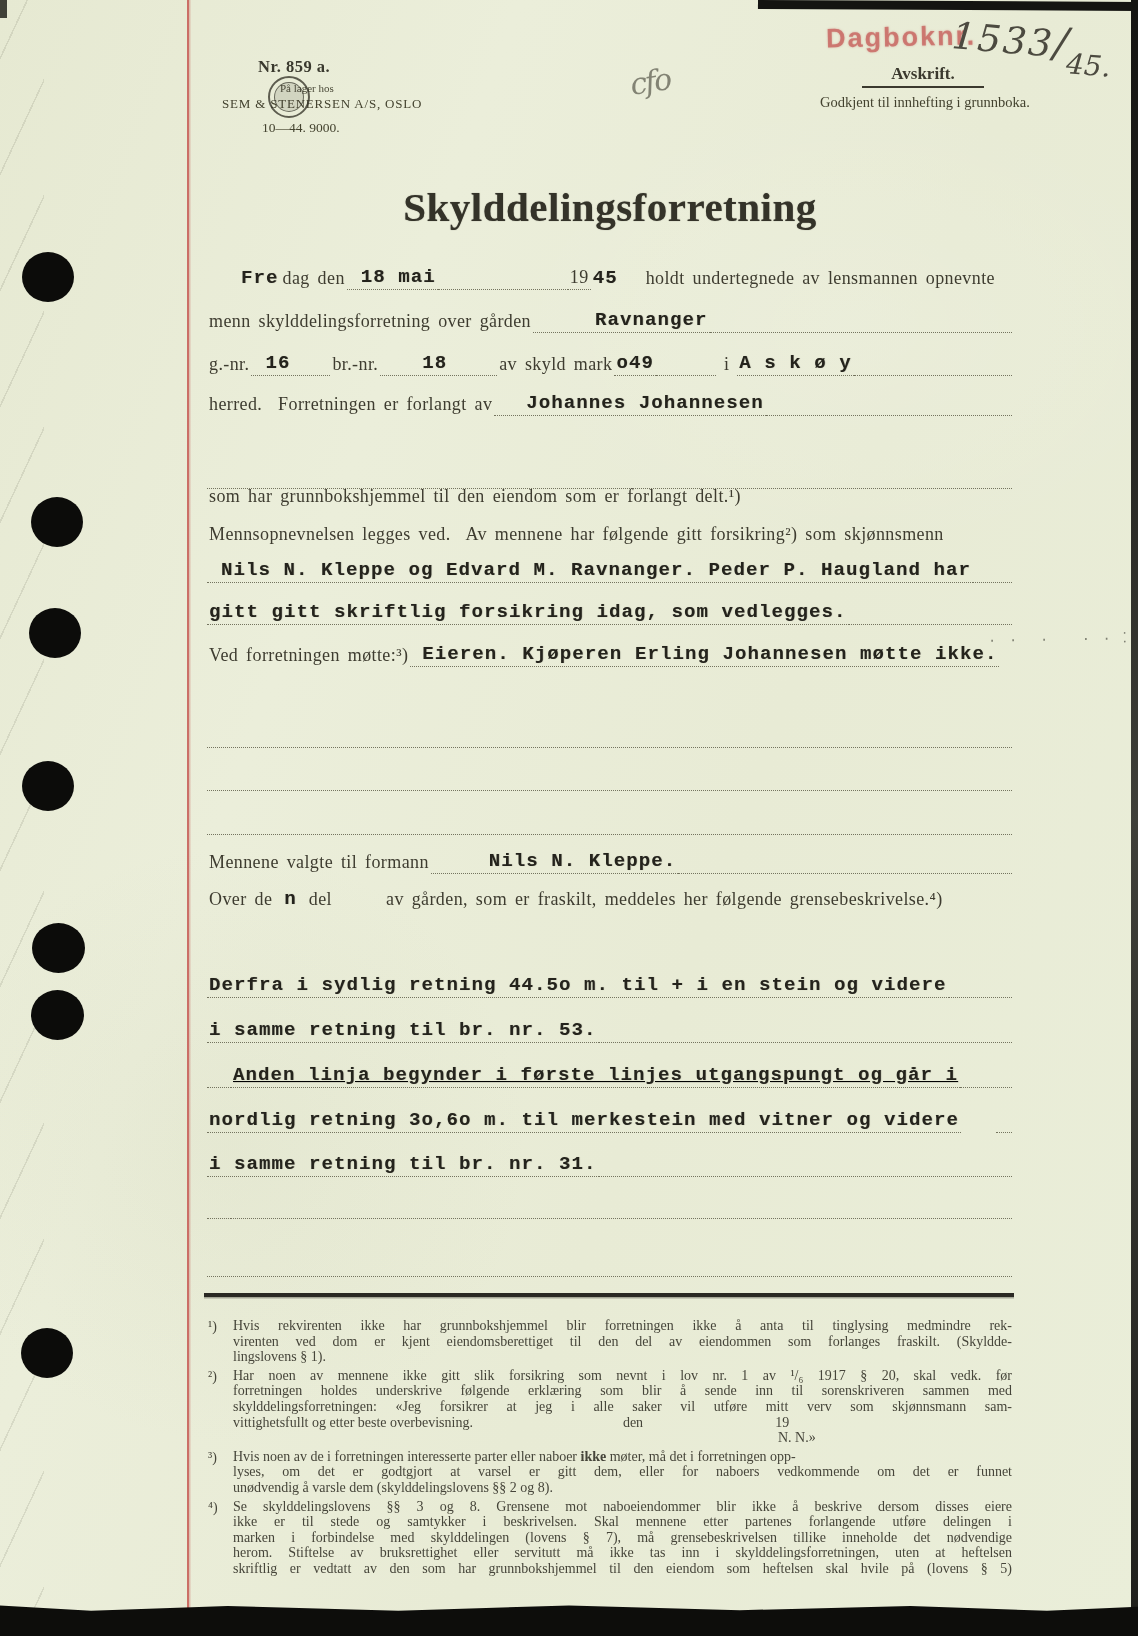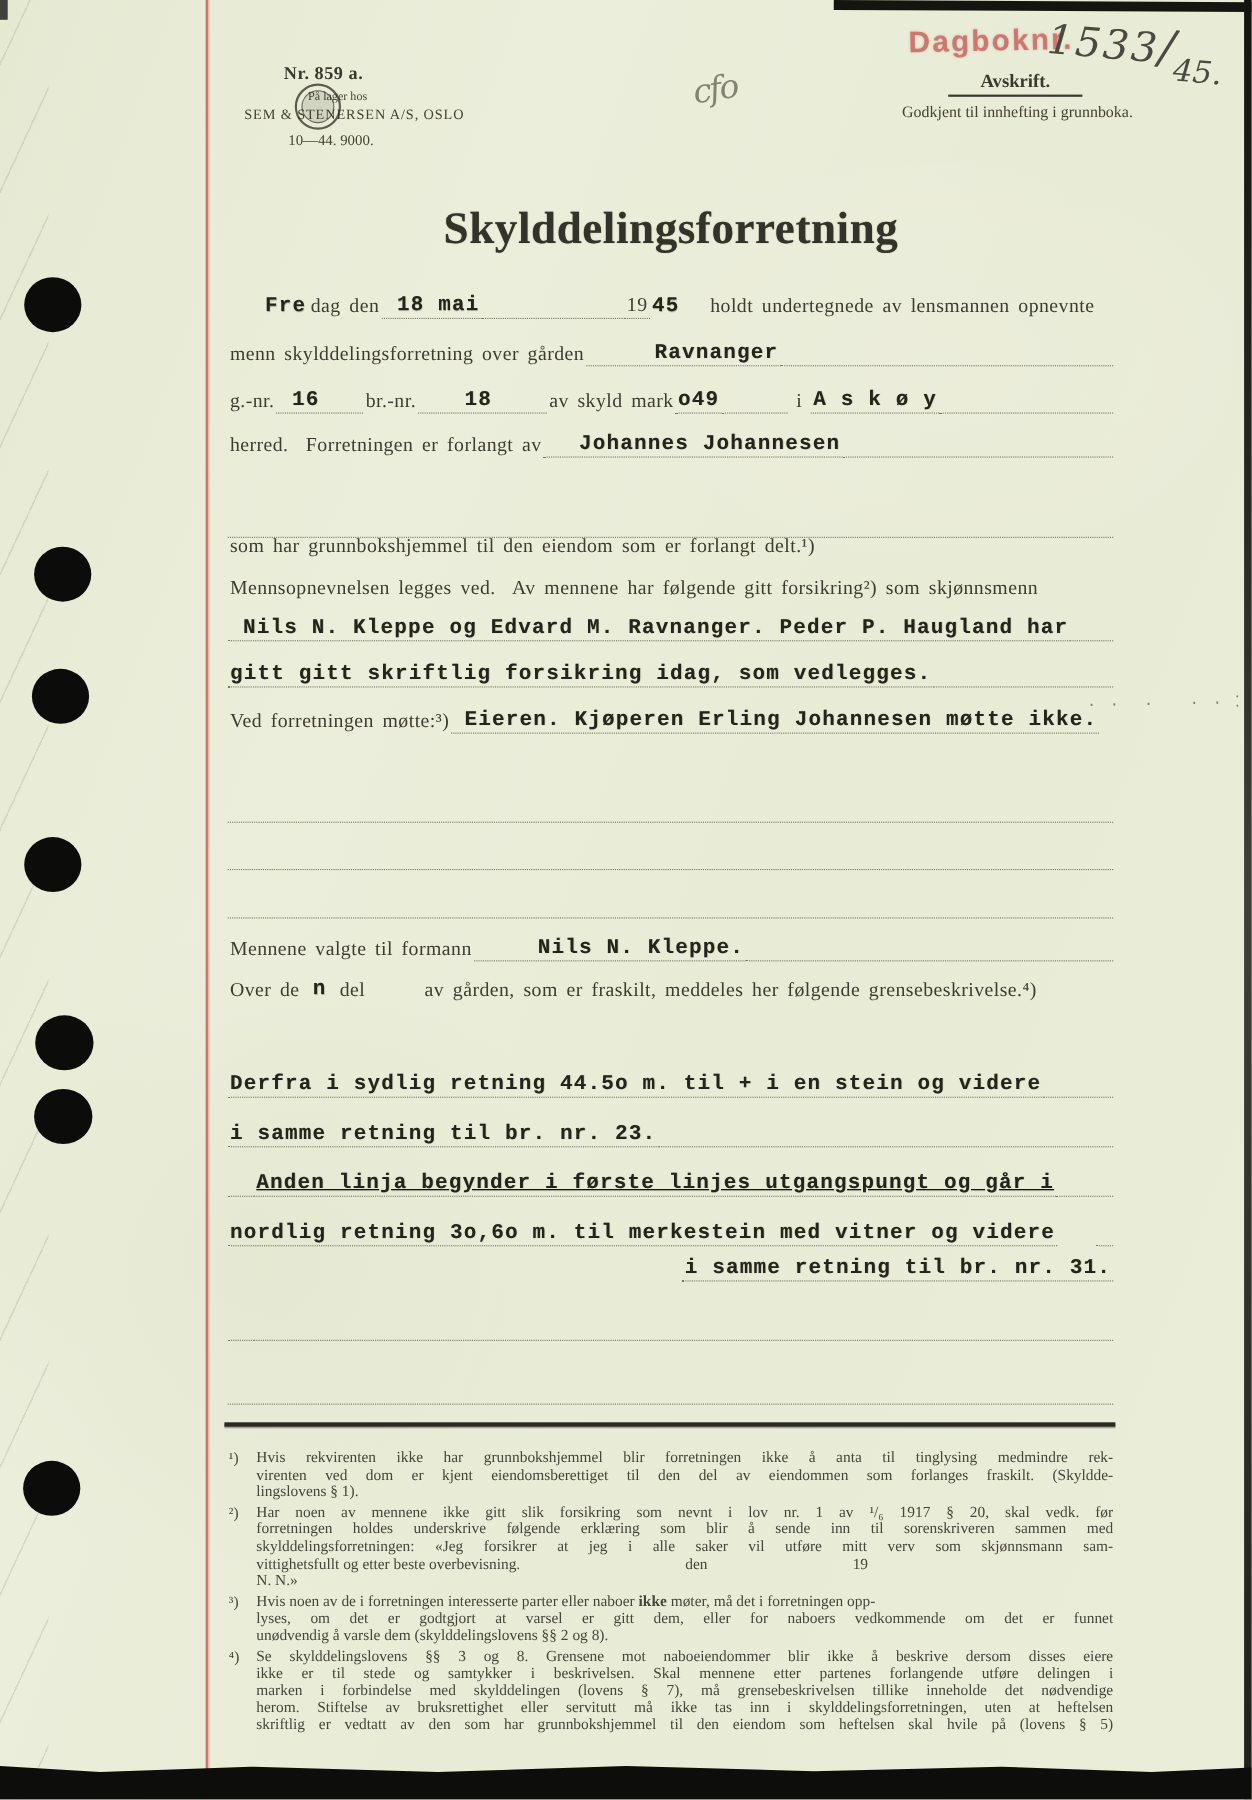--- a/index.html
+++ b/index.html
@@ -73,21 +73,21 @@
 
   .footnotes { position:absolute; top:1318px; left:206px; width:806px;
     font-size:14px; line-height:15.6px; color:#46453a; }
   .fn { position:relative; padding-left:27px; margin-bottom:3px; }
   .fn-marker { position:absolute; left:2px; top:1px; }
   .fn-line.j { text-align:justify; text-align-last:justify; }
   .fn-bold { font-weight:bold; }
   .fn2-oath { display:flex; }
   .fn2-oath .den { margin-left:150px; }
   .fn2-oath .yr { margin-left:132px; }
-  .fn2-nn { }
+  .fn2-nn { margin-left:545px; }
 </style>
 </head>
 <body>
 
 <div class="sheet">
 
   <div class="hatch"></div>
   <div class="redline"></div>
   <div class="corner-tl"></div>
 
@@ -204,33 +204,33 @@
     <span class="printed">del</span>
     <span class="gap" style="width:50px;"></span>
     <span class="printed">av gården, som er fraskilt, meddeles her følgende grensebeskrivelse.⁴)</span>
   </div>
 
   <div class="row" style="top:964px;">
     <span class="typed fill">Derfra i sydlig retning 44.5o m. til + i en stein og videre</span>
     <span class="sp"></span>
   </div>
   <div class="row" style="top:1009px;">
-    <span class="typed fill">i samme retning til br. nr. 23.</span>
+    <span class="typed fill">i samme retning til br. nr. 53.</span>
     <span class="sp"></span>
   </div>
   <div class="row" style="top:1054px;text-decoration:underline;">
     <span class="sp" style="flex:0 0 24px;"></span>
     <span class="typed fill">Anden linja begynder i første linjes utgangspungt og går i</span>
     <span class="sp"></span>
   </div>
   <div class="row" style="top:1099px;gap:35px;">
     <span class="typed fill">nordlig retning 3o,6o m. til merkestein med vitner og videre</span>
     <span class="sp"></span>
   </div>
-  <div class="row" style="top:1143px;flex-direction:column;">
+  <div class="row" style="top:1143px;">
     <span class="typed fill">i samme retning til br. nr. 31.</span>
     <span class="sp"></span>
   </div>
   <div class="row" style="top:1185px;">
     <span class="sp" style="flex:0 0 24px;"></span>
     <span class="sp"></span>
   </div>
 
   <div class="row" style="top:1243px;">
       <span class="sp"></span>

